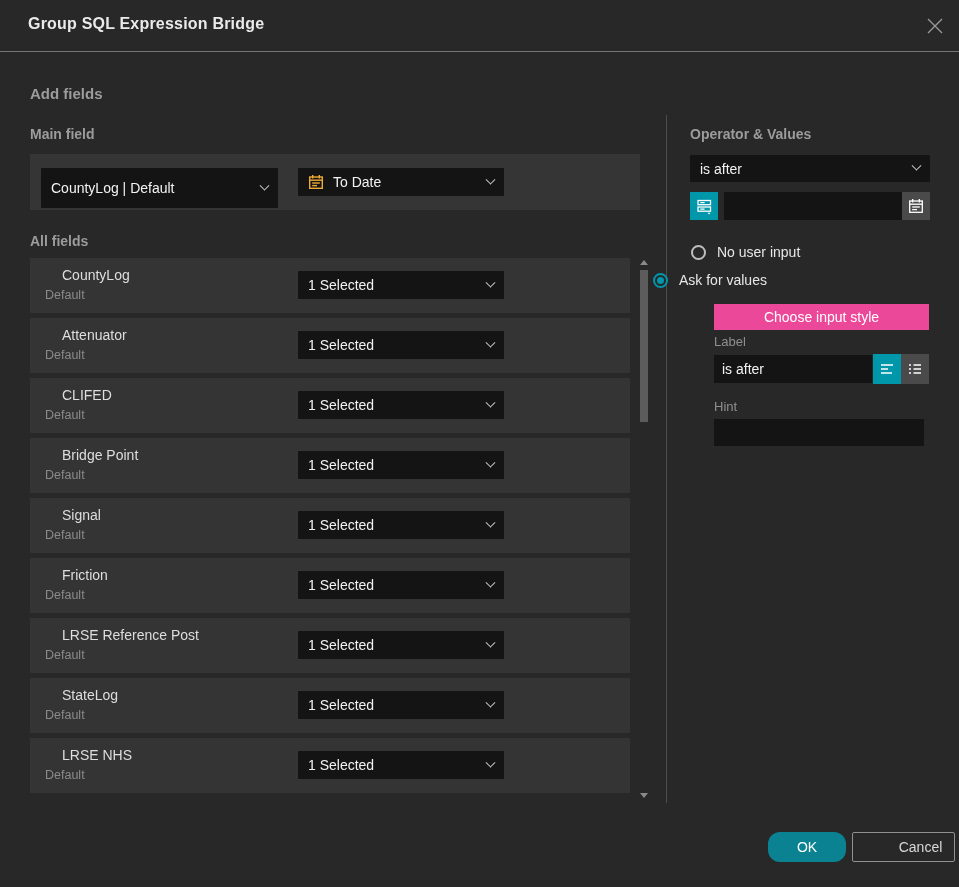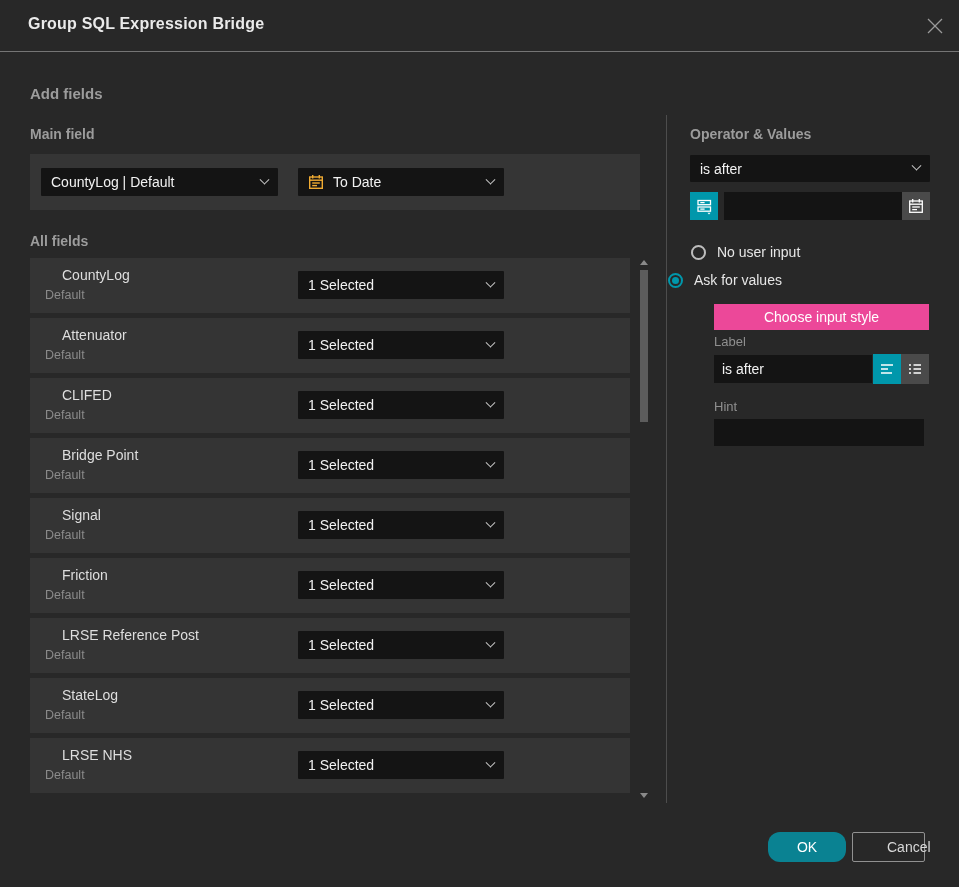--- a/index.html
+++ b/index.html
@@ -33,21 +33,21 @@
   }
   .sel .chev { margin-left:auto; }
   .chev {
     display:inline-block; width:7px; height:7px;
     border-right:1.5px solid #c9c9c9; border-bottom:1.5px solid #c9c9c9;
     transform:rotate(45deg) translate(-2px,-2px);
   }
 
   
   .main-panel { left:30px; top:154px; width:610px; height:56px; background:#353535; }
-  .sel-field { left:41px; top:168px; width:237px; height:28px;gap:30px; }
+  .sel-field { left:41px; top:168px; width:237px; height:40px;gap:30px; }
   .sel-date  { left:298px; top:168px; width:206px; height:28px; }
   .sel-date svg { margin-right:9px; }
 
   
   .rows { left:30px; top:258px; width:600px; }
   .row { position:relative; height:55px; margin-bottom:5px; background:#343434; }
   .row-name { position:absolute; left:32px; top:9px; font-size:14px; color:#dedede; }
   .row-sub  { position:absolute; left:15px; top:30px; font-size:12.5px; color:#8b8b8b; }
   .row-sel  { position:absolute; left:268px; top:13px; width:206px; height:28px; }
 
@@ -67,21 +67,21 @@
   .op-select { left:690px; top:155px; width:240px; height:27px; }
   .icon-btn { display:flex; align-items:center; justify-content:center; cursor:pointer; }
   .value-type-btn { left:690px; top:192px; width:28px; height:28px; background:#0097ab; }
   .value-input { left:724px; top:192px; width:178px; height:28px; background:#141414;
     border:none; color:#f2f2f2; font-size:14px; padding:0 8px; font-family:"Liberation Sans", sans-serif; }
   .calendar-btn { left:902px; top:192px; width:28px; height:28px; background:#4a4a4a; }
 
   
   .radio-row { display:flex; align-items:center; cursor:pointer; }
   .radio-no { left:691px; top:244px; }
-  .radio-ask { left:668px; top:272px;align-items:center; }
+  .radio-ask { left:653px; top:272px;align-items:center; }
   .radio {
     width:15px; height:15px; border-radius:50%;
     border:2px solid #bdbdbd; background:transparent; flex:0 0 auto;
     display:flex; align-items:center; justify-content:center;
   }
   .radio.selected { border-color:#0097ab; }
   .radio.selected::after { content:""; width:7px; height:7px; border-radius:50%; background:#0097ab; }
   .radio-label { margin-left:11px; font-size:14px; color:#e6e6e6; }
 
   .choose-btn { left:714px; top:304px; width:215px; height:26px; background:#ec4899;
@@ -95,21 +95,21 @@
   .seg-left  { left:873px; top:354px; width:28px; height:30px; background:#0097ab; }
   .seg-right { left:901px; top:354px; width:28px; height:30px; background:#4a4a4a; }
 
   .hint-heading { left:714px; top:399px; }
   .hint-input { left:714px; top:419px; width:210px; height:27px; background:#141414;
     border:none; color:#f2f2f2; font-size:14px; padding:0 8px; font-family:"Liberation Sans", sans-serif; }
 
   
   .ok-btn { left:768px; top:832px; width:78px; height:30px; background:#0a8292; color:#fff;
     border:none; font-size:14px; border-radius:12px; cursor:pointer; font-family:"Liberation Sans", sans-serif; }
-  .cancel-btn { left:852px; top:832px; width:73px; height:30px; background:transparent; color:#d8d8d8;
+  .cancel-btn { left:852px; top:832px; width:103px; height:30px; background:transparent; color:#d8d8d8;
     border:1px solid #919191; font-size:14px; border-radius:2px; cursor:pointer; font-family:"Liberation Sans", sans-serif;padding-left:34px; }
 </style>
 </head>
 <body>
 
 <div class="header">
   <div class="title">Group SQL Expression Bridge</div>
   <div class="close-btn">
     <svg width="22" height="22" viewBox="0 0 22 22">
       <line x1="4" y1="4" x2="18" y2="18" stroke="#9a9a9a" stroke-width="1.3"></line>

